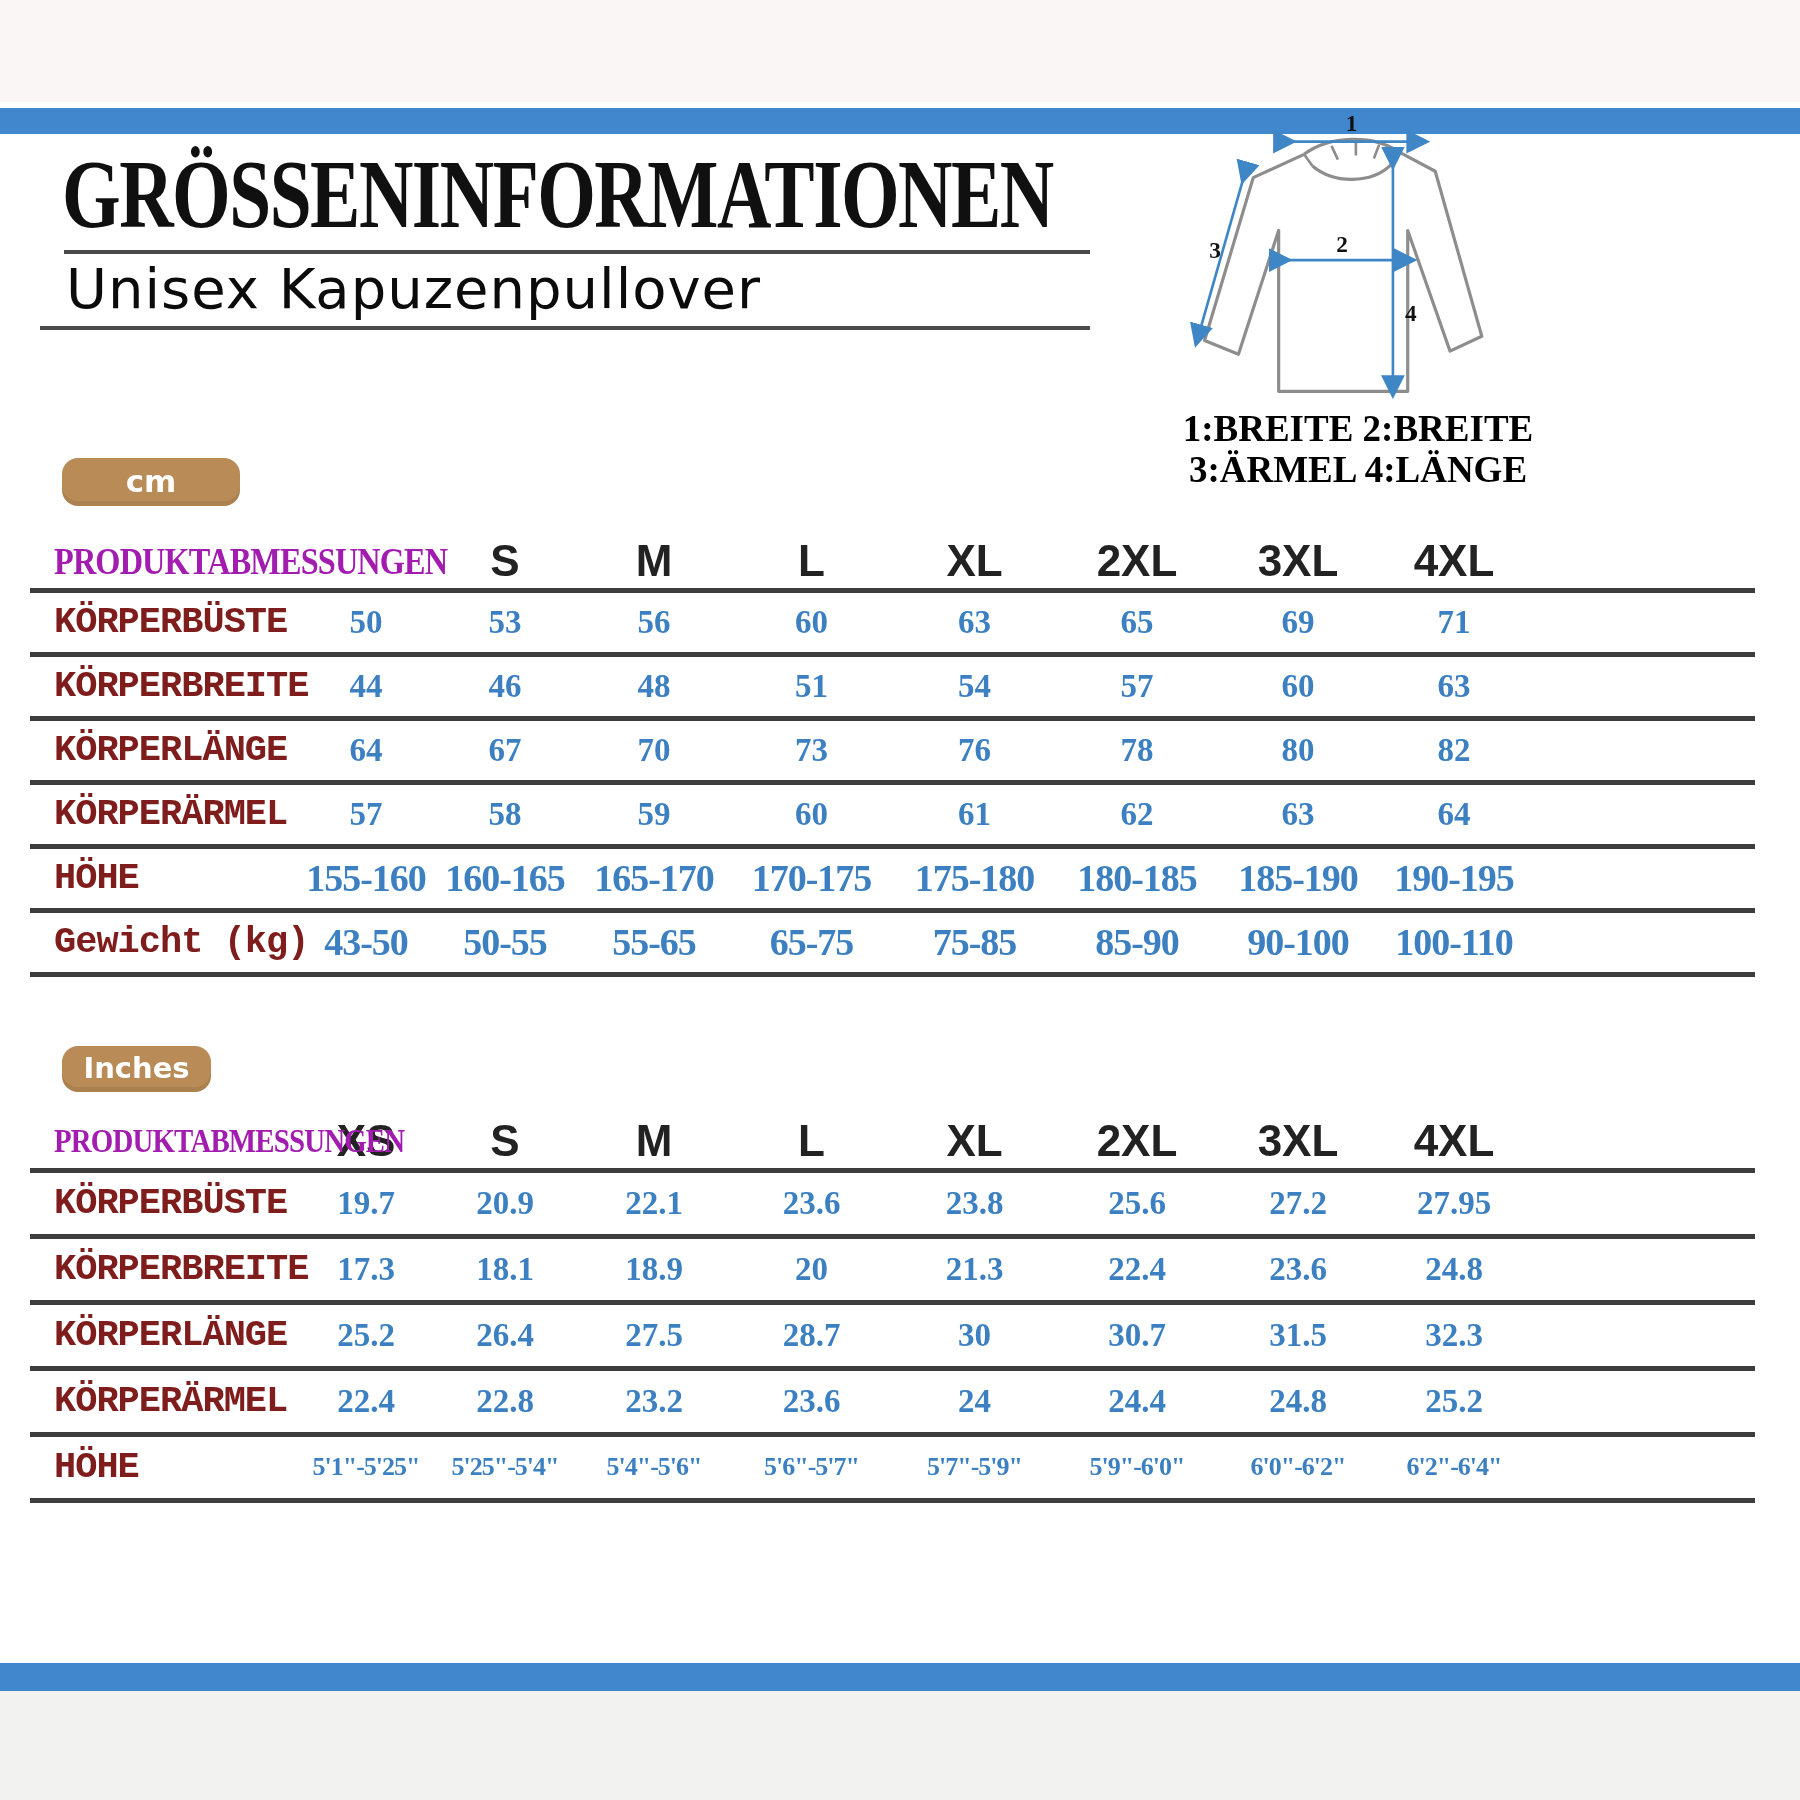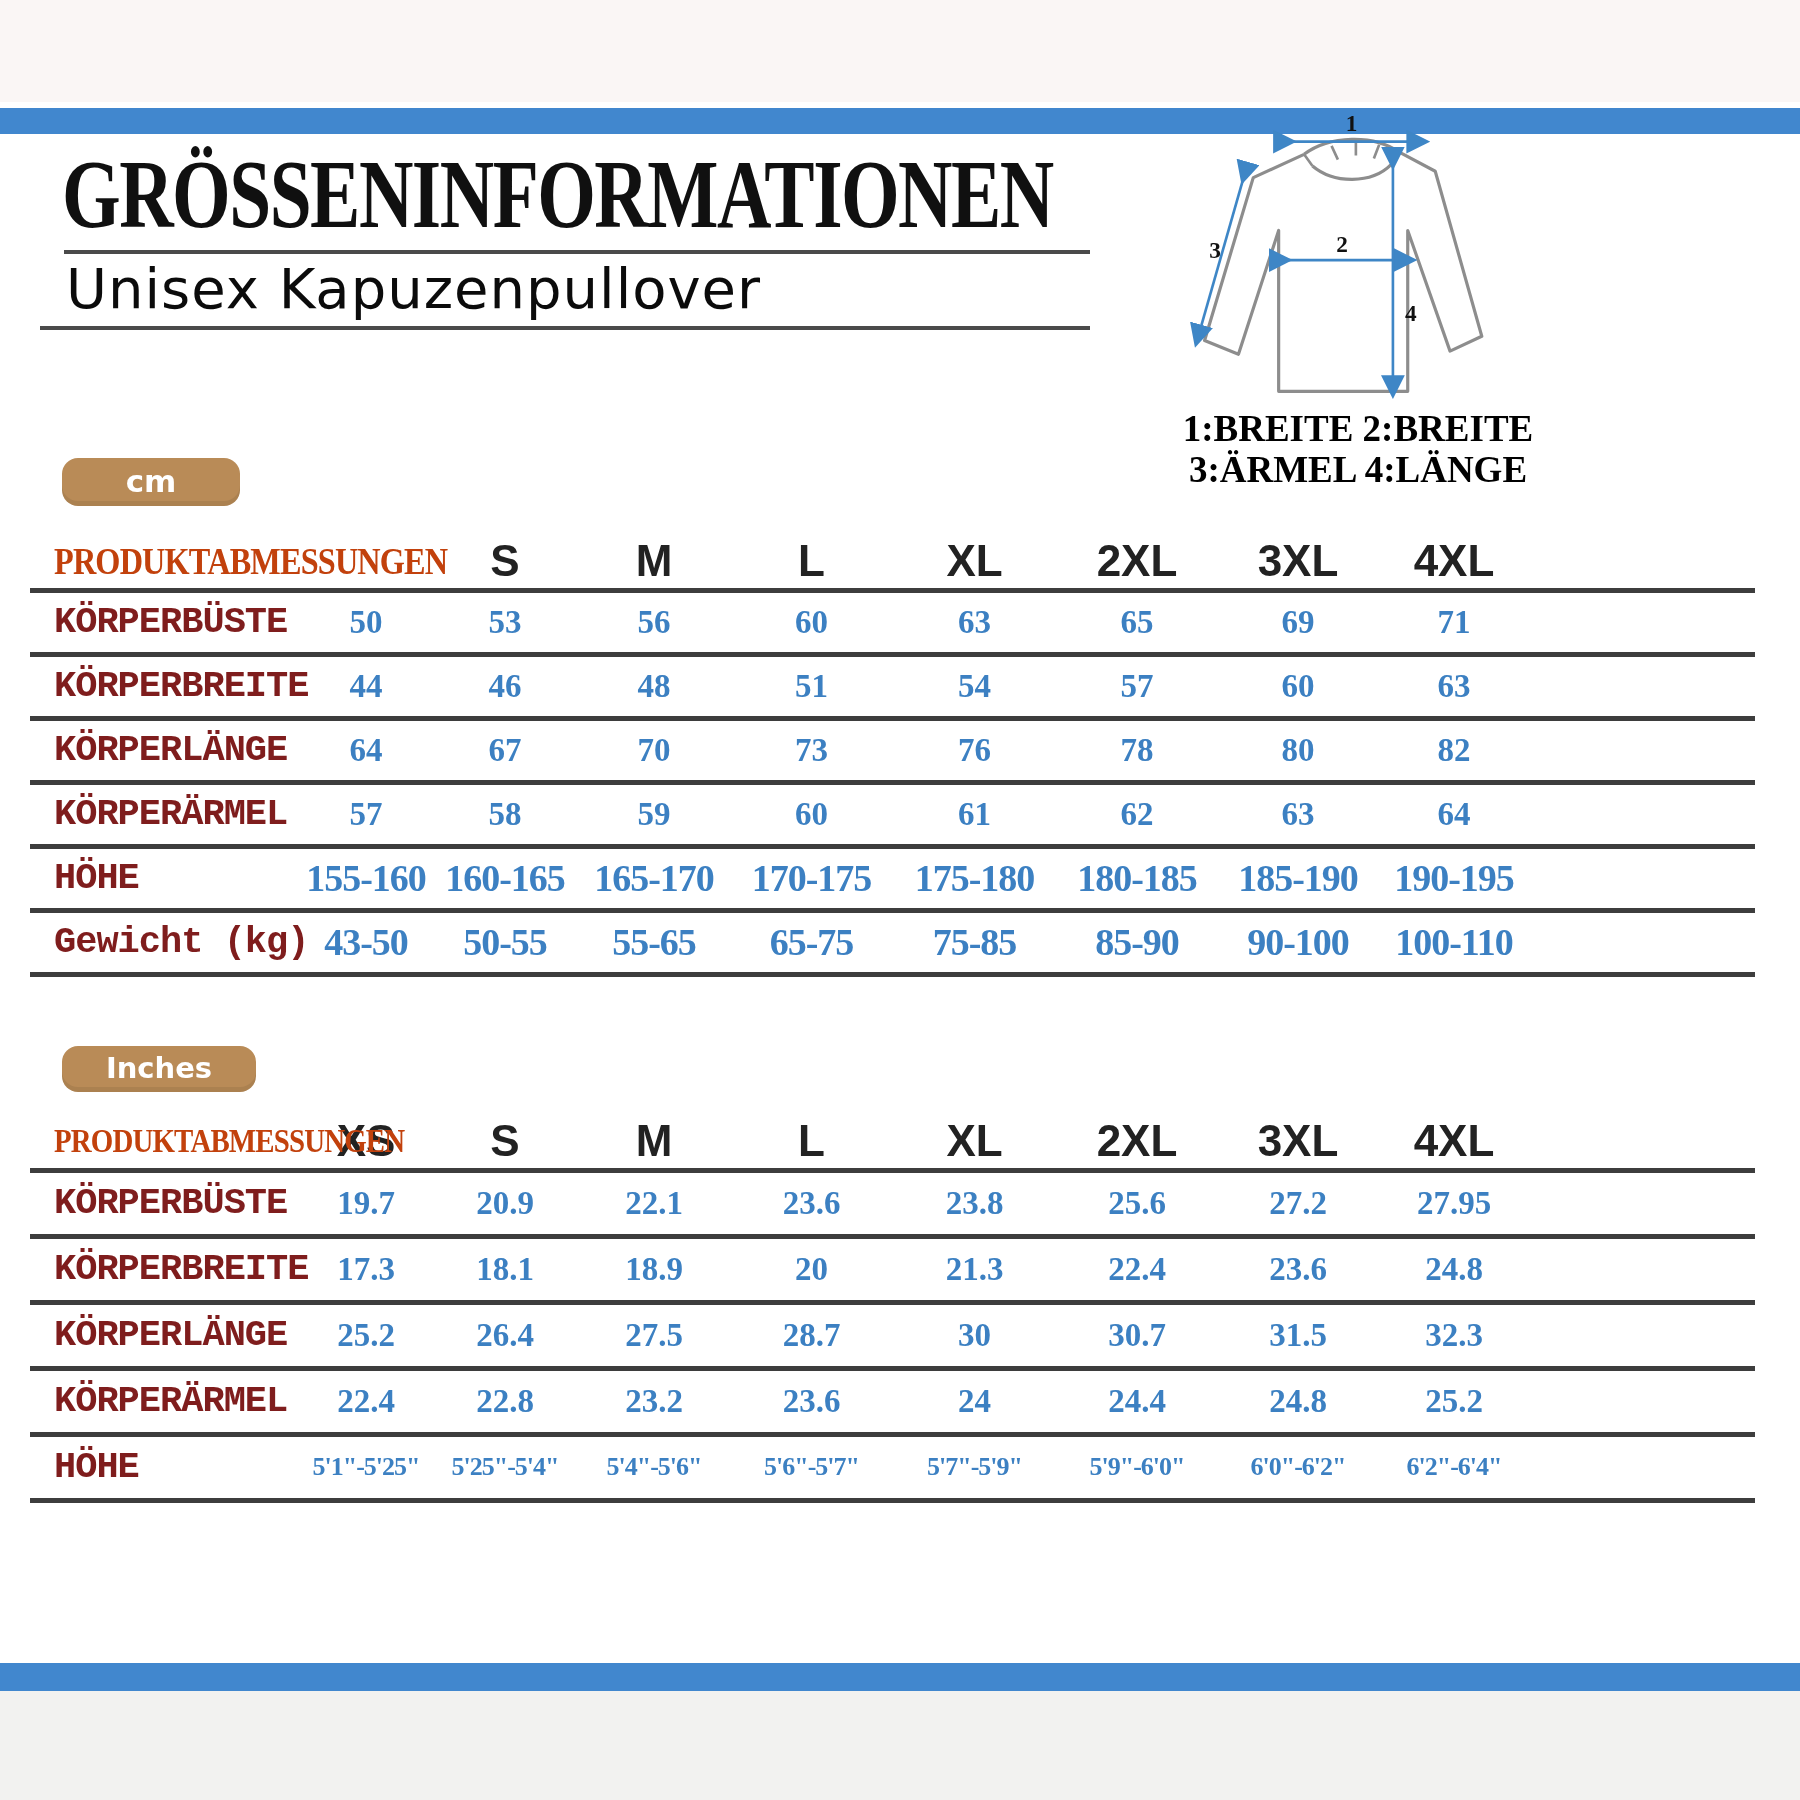--- a/index.html
+++ b/index.html
@@ -45,37 +45,37 @@
 
   
   .badge {
     position:absolute; left:62px;
     background:#b98b57; color:#ffffff;
     font-family:"DejaVu Sans", sans-serif; font-weight:bold;
     text-align:center; border-radius:16px;
     box-shadow: inset 0 -5px 0 rgba(0,0,0,0.07);
   }
   .badge.cm     { top:458px;  width:178px; height:48px; font-size:31px; line-height:47px; }
-  .badge.inches { top:1046px; width:194px; height:46px; font-size:29px; line-height:44px; }
+  .badge.inches { top:1046px; width:149px; height:46px; font-size:29px; line-height:44px; }
 
   
   table.sizetable {
     position:absolute; left:30px; width:1725px;
     border-collapse:collapse; table-layout:fixed;
   }
   #cm-table { top:534px; }
   #in-table { top:1114px; }
 
   thead tr { height:56px; border-bottom:5px solid #3d3d3d; }
   tbody tr { height:64px; border-bottom:5px solid #3d3d3d; }
   #in-table tbody tr { height:66px; }
 
   .hlabel {
     font-family:"Liberation Serif", serif; font-weight:bold;
-    font-size:38px; color:#c2410c;
+    font-size:38px; color:#a21caf;
     padding-left:24px; white-space:nowrap;text-align:right;
   }
   #in-table .hlabel { font-size:34px; }
   .cond { display:inline-block; transform:scaleX(0.85); transform-origin:left center; letter-spacing:-1px; }
 
   .size {
     font-family:"Liberation Sans", sans-serif; font-weight:bold;
     font-size:44px; color:#222222; text-align:center;
   }
   .rowlabel {

